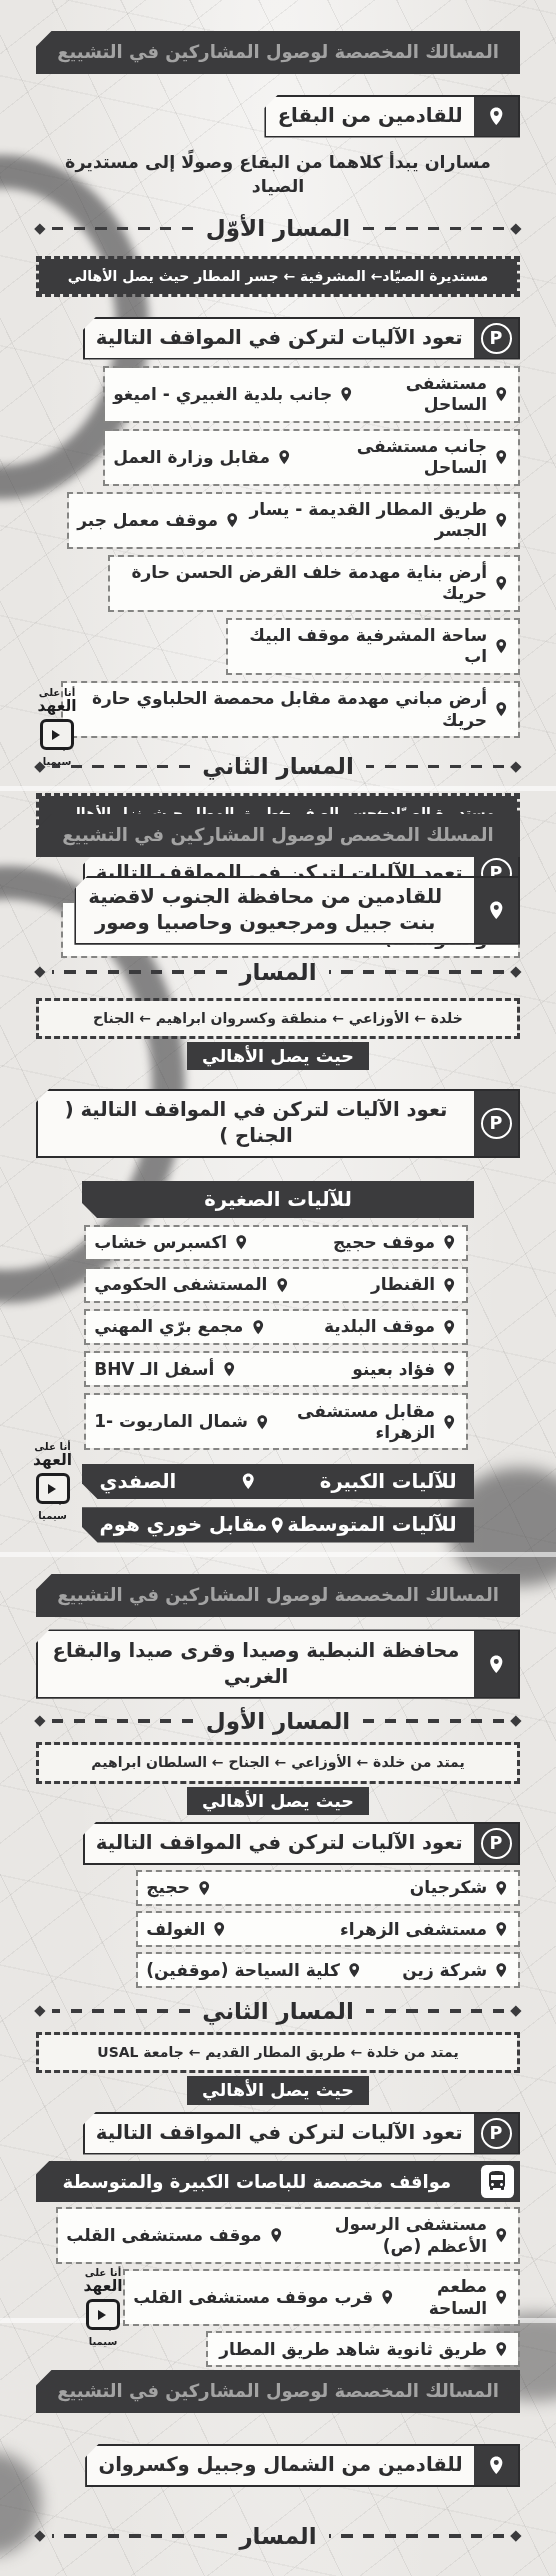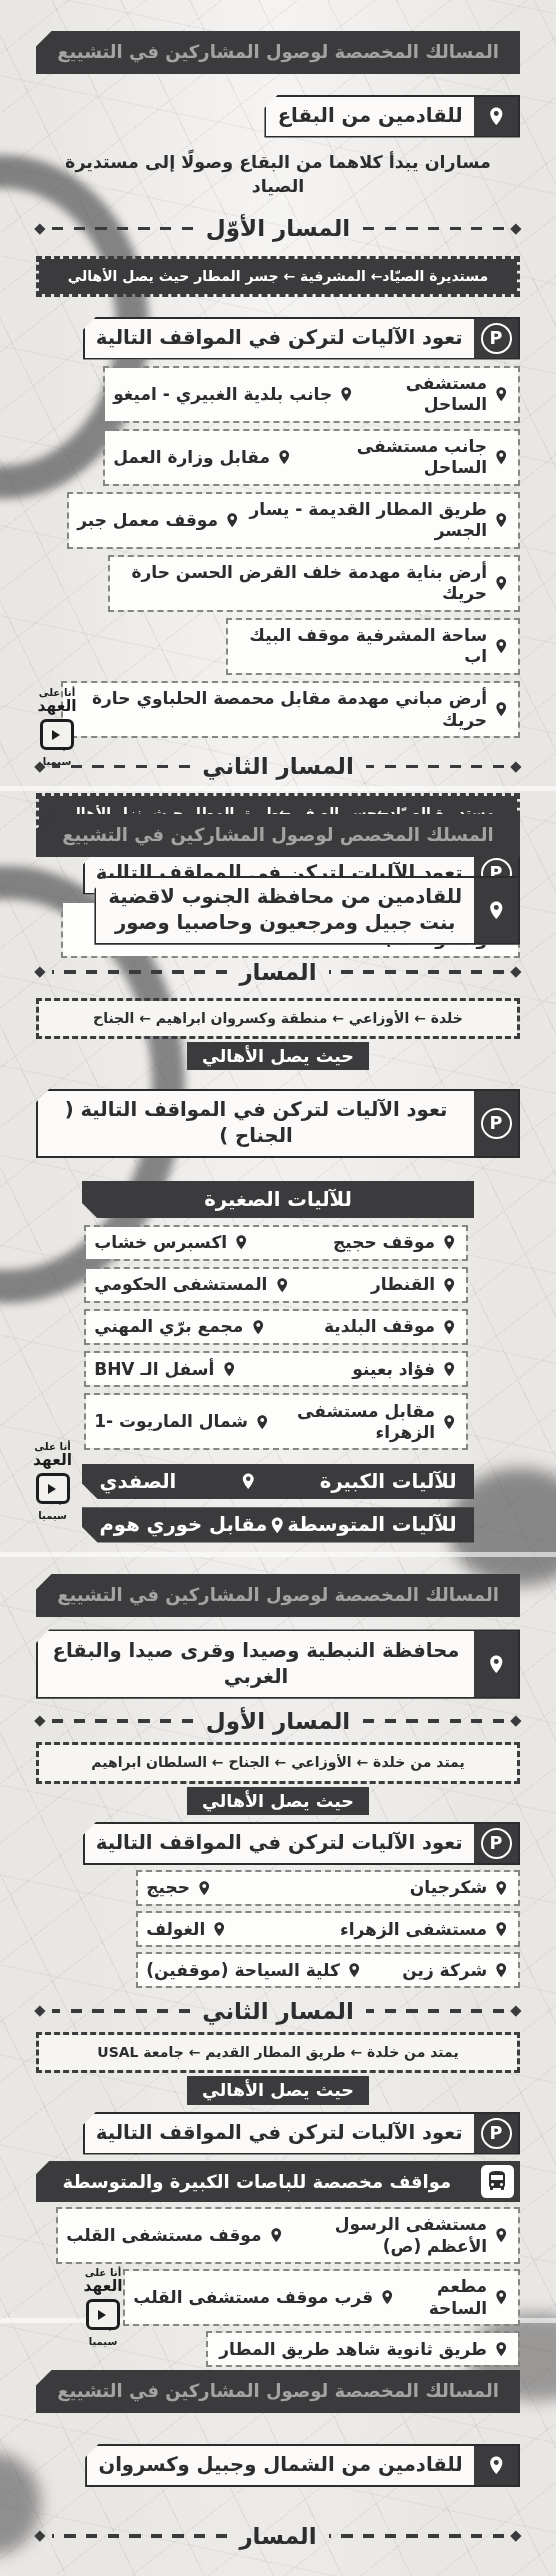--- a/index.html
+++ b/index.html
@@ -232,21 +232,21 @@
             <use href="#pin"></use>
           </svg>
           <span>مستشفى الساحل (مخصصة للباصات الكبيرة والمتوسطة)</span>
         </span>
     </div>
   </section>
 
   <section class="panel" style="top:814px;">
     <h1 class="ph">المسلك المخصص لوصول المشاركين في التشييع</h1>
 
-    <div class="badge" style="margin-top:18.5px;">
+    <div class="badge" style="margin-top:18.5px;gap:20px;">
       <span class="bicon">
           <svg class="pin light" viewBox="0 0 40 40" width="20.6" height="20.6">
             <use href="#pin"></use>
           </svg>
         </span>
       <span class="btext" style="max-width:355px;">للقادمين من محافظة الجنوب لاقضية بنت جبيل ومرجعيون وحاصبيا وصور</span>
     </div>
 
     <div class="mdiv" style="margin-top:14.4px;">
       <span class="dia"></span>

